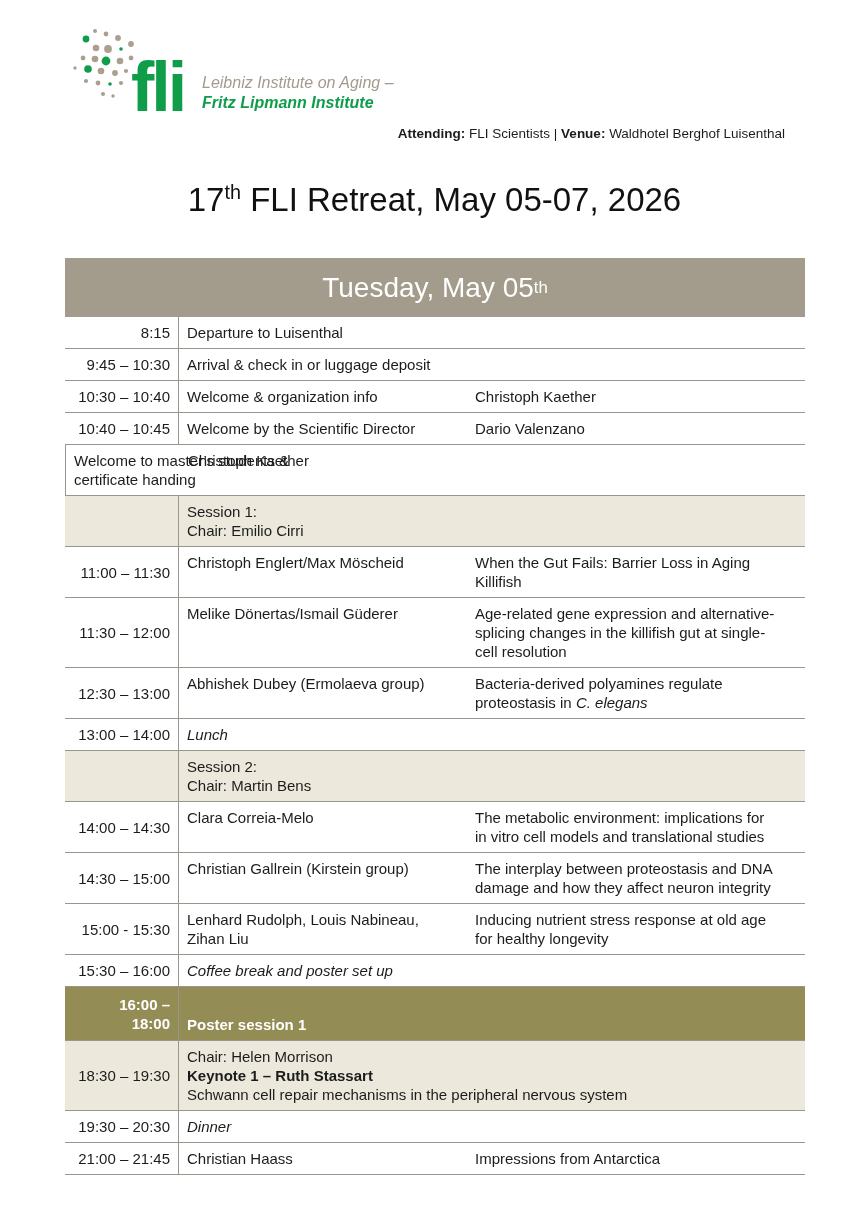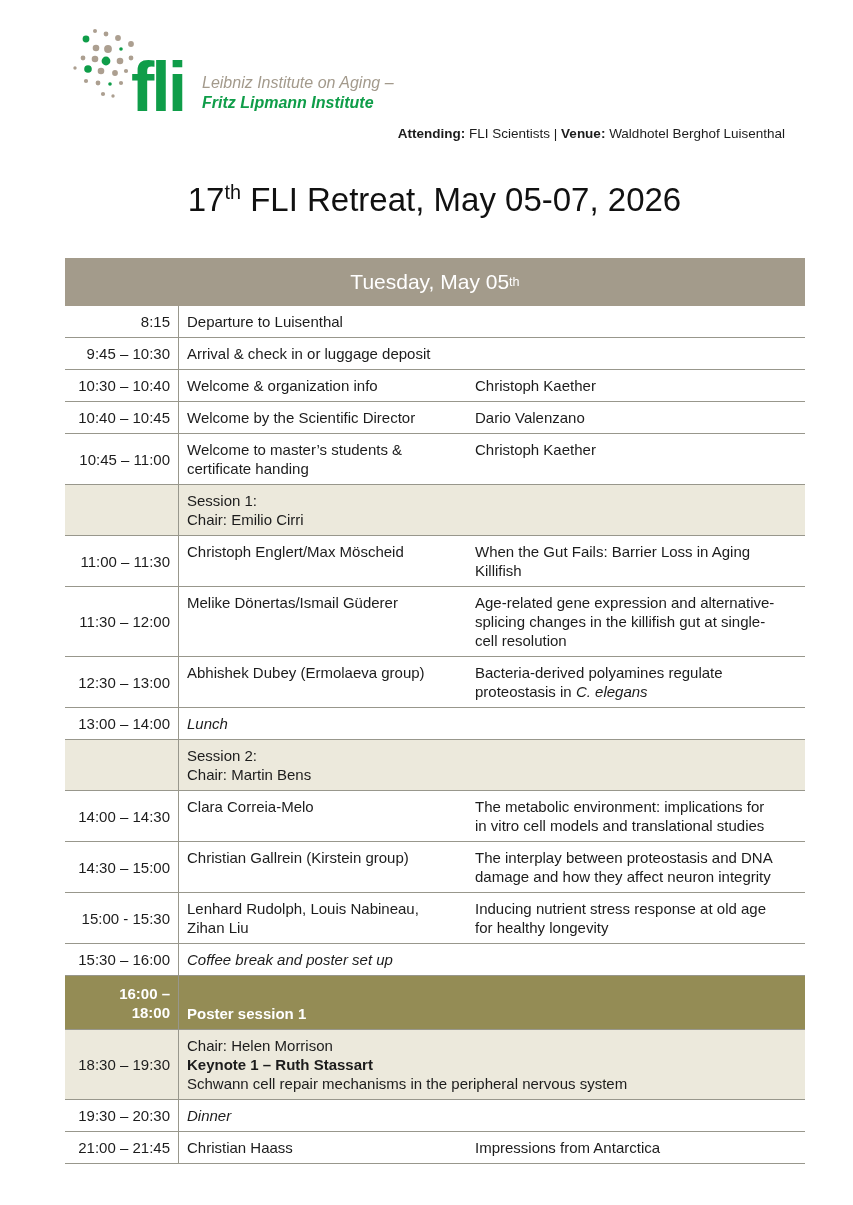--- a/index.html
+++ b/index.html
@@ -34,22 +34,22 @@
   
   .title {
     position: absolute; top: 181px; left: 8px; width: 100%;
     text-align: center; font-size: 33px; font-weight: normal; color: #111;
   }
   .title sup, .thead sup { font-size: 60%; line-height: 0; vertical-align: super; }
 
   
   .table { position: absolute; top: 258px; left: 65px; width: 740px; }
   .thead {
-    height: 48px; background: #a39b8b; color: #ffffff;
-    font-size: 21px; display: flex; align-items: center; justify-content: center;
+    height: 59px; background: #a39b8b; color: #ffffff;
+    font-size: 28px; display: flex; align-items: center; justify-content: center;
   }
   .trow {
     display: grid; grid-template-columns: 113px 287px 340px;
     border-bottom: 1px solid #98978c;
     font-size: 15px; line-height: 19px;
   }
   .trow > div { display: flex; flex-direction: column; }
   .trow .time { text-align: right; padding: 2px 8px; justify-content: center; }
   .trow .c2 { border-left: 1px solid #98978c; padding: 6px 8px; justify-content: flex-start; }
   .trow .c3 { padding: 6px 0 6px 10px; justify-content: flex-start; }
@@ -148,23 +148,20 @@
           <div>10:40 – 10:45</div>
         </div>
         <div class="c2">
           <div>Welcome by the Scientific Director</div>
         </div>
         <div class="c3">
           <div>Dario Valenzano</div>
         </div>
       </div>
       <div class="trow normal">
-        <div class="time">
-          <div>10:45 – 11:00</div>
-        </div>
         <div class="c2">
           <div>Welcome to master’s students &amp;</div>
           <div>certificate handing</div>
         </div>
         <div class="c3">
           <div>Christoph Kaether</div>
         </div>
       </div>
       <div class="trow session">
         <div class="time"></div>

